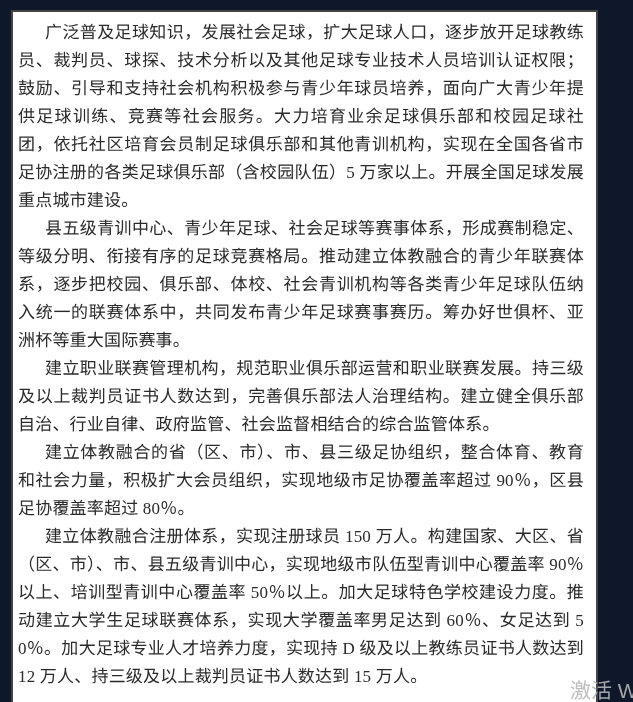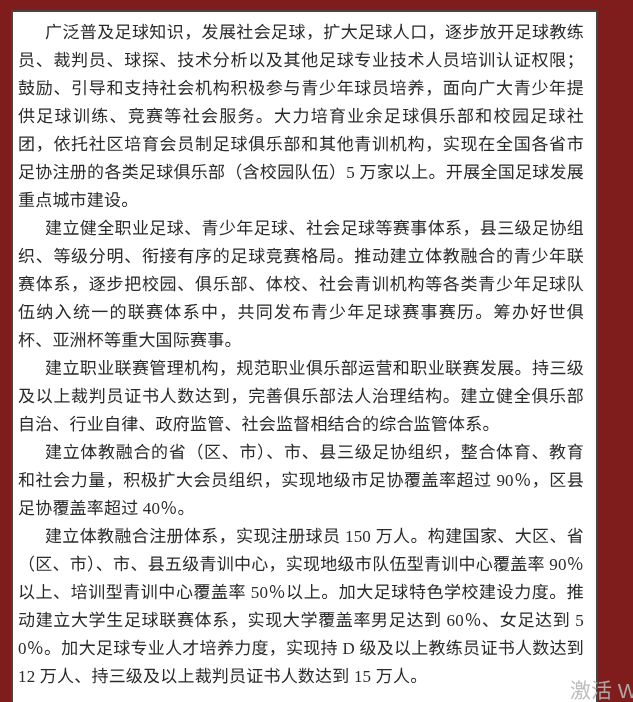--- a/index.html
+++ b/index.html
@@ -10,21 +10,21 @@
     width: 633px;
     height: 702px;
     overflow: hidden;
     position: relative;
     background: #ffffff;
     font-family: "Liberation Serif", "DejaVu Serif", serif;
   }
   .page {
     position: absolute;
     inset: 0;
-    background: #7f1d1d;
+    background: #0f172a;
   }
   .text-box {
     position: absolute;
     left: 11px;
     top: 10px;
     width: 587px;
     height: 720px;            
     box-sizing: border-box;
     border: 2px solid #454545;
     padding: 7px 12px 0 5px;
@@ -54,21 +54,21 @@
     pointer-events: none;
   }
 </style>
 </head>
 <body>
 
 <div class="page">
 
   <div class="text-box">
     <p>广泛普及足球知识，发展社会足球，扩大足球人口，逐步放开足球教练员、裁判员、球探、技术分析以及其他足球专业技术人员培训认证权限；鼓励、引导和支持社会机构积极参与青少年球员培养，面向广大青少年提供足球训练、竞赛等社会服务。大力培育业余足球俱乐部和校园足球社团，依托社区培育会员制足球俱乐部和其他青训机构，实现在全国各省市足协注册的各类足球俱乐部（含校园队伍）5 万家以上。开展全国足球发展重点城市建设。</p>
-    <p>建立健全职业足球、青少年足球、社会足球等赛事体系，县三级足协组织、等级分明、衔接有序的足球竞赛格局。推动建立体教融合的青少年联赛体系，逐步把校园、俱乐部、体校、社会青训机构等各类青少年足球队伍纳入统一的联赛体系中，共同发布青少年足球赛事赛历。筹办好世俱杯、亚洲杯等重大国际赛事。</p>
+    <p>县五级青训中心、青少年足球、社会足球等赛事体系，形成赛制稳定、等级分明、衔接有序的足球竞赛格局。推动建立体教融合的青少年联赛体系，逐步把校园、俱乐部、体校、社会青训机构等各类青少年足球队伍纳入统一的联赛体系中，共同发布青少年足球赛事赛历。筹办好世俱杯、亚洲杯等重大国际赛事。</p>
     <p>建立职业联赛管理机构，规范职业俱乐部运营和职业联赛发展。持三级及以上裁判员证书人数达到，完善俱乐部法人治理结构。建立健全俱乐部自治、行业自律、政府监管、社会监督相结合的综合监管体系。</p>
-    <p>建立体教融合的省（区、市）、市、县三级足协组织，整合体育、教育和社会力量，积极扩大会员组织，实现地级市足协覆盖率超过 90％，区县足协覆盖率超过 40％。</p>
+    <p>建立体教融合的省（区、市）、市、县三级足协组织，整合体育、教育和社会力量，积极扩大会员组织，实现地级市足协覆盖率超过 90％，区县足协覆盖率超过 80％。</p>
     <p>建立体教融合注册体系，实现注册球员 150 万人。构建国家、大区、省（区、市）、市、县五级青训中心，实现地级市队伍型青训中心覆盖率 90％以上、培训型青训中心覆盖率 50％以上。加大足球特色学校建设力度。推动建立大学生足球联赛体系，实现大学覆盖率男足达到 60％、女足达到 50％。加大足球专业人才培养力度，实现持 D 级及以上教练员证书人数达到 12 万人、持三级及以上裁判员证书人数达到 15 万人。</p>
   </div>
 
   <div class="watermark">激活 W</div>
 
 </div>
 
 </body></html>

